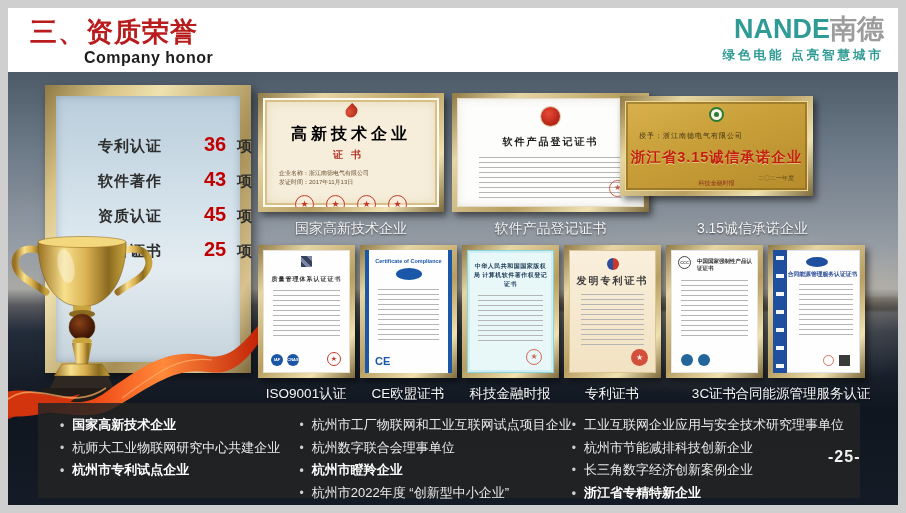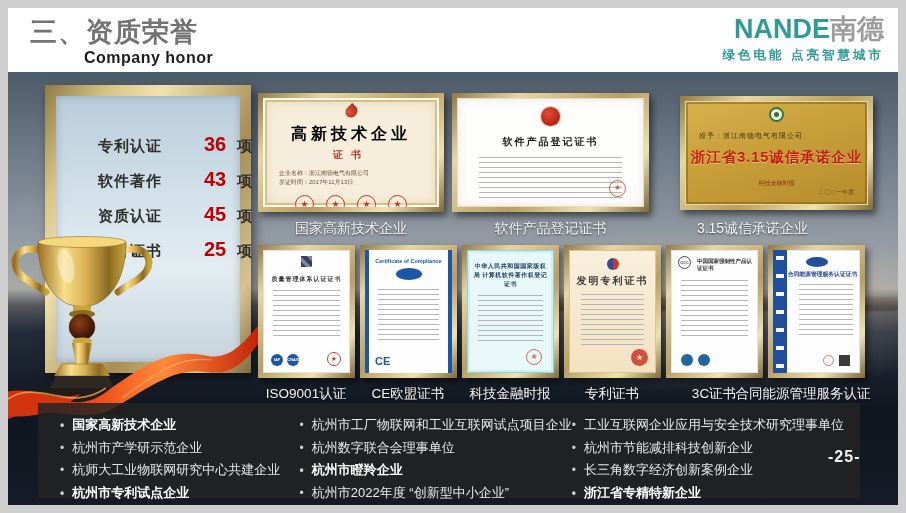--- a/index.html
+++ b/index.html
@@ -2,21 +2,21 @@
 <html><head>
 <meta charset="utf-8">
 <style>
   * { margin:0; padding:0; box-sizing:border-box; }
   body { font-family:"Liberation Sans","DejaVu Sans",sans-serif; background:#9b9b9b; }
   .stage { position:relative; width:906px; height:513px; background:#cfcfcf; overflow:hidden; }
   .slide { position:absolute; left:8px; top:8px; width:890px; height:497px; background:#ffffff; overflow:hidden; }
 
   
   .header { position:absolute; left:0; top:0; width:890px; height:64px; background:#fff; z-index:5; }
-  .page-title { position:absolute; left:22px; top:6px; font-size:27px; font-weight:bold; color:#737373; letter-spacing:1px; }
+  .page-title { position:absolute; left:22px; top:6px; font-size:27px; font-weight:bold; color:#b91c1c; letter-spacing:1px; }
   .page-subtitle { position:absolute; left:76px; top:41px; font-size:16px; font-weight:bold; color:#1d1d1d; letter-spacing:.5px; }
   .logo { position:absolute; right:14px; top:6px; text-align:right; }
   .logo .brand { font-size:27px; font-weight:bold; line-height:30px; letter-spacing:0; }
   .logo .brand .en { color:#2f9b94; }
   .logo .brand .cn { color:#9c9c9c; }
   .logo .tagline { margin-top:3px; font-size:12.5px; font-weight:bold; color:#2f9b94; letter-spacing:3px; }
 
   
   .photo { position:absolute; left:0; top:64px; width:890px; height:433px; overflow:hidden;
     background:
@@ -232,21 +232,21 @@
 
       <div class="cert" style="left:444px; top:21px; width:197px; height:119px;">
         <div class="paper softreg">
           <span class="emblem"></span>
           <div class="softreg-title">软件产品登记证书</div>
           <div class="lines"></div>
           <span class="corner-seal"></span>
         </div>
       </div>
 
-      <div class="cert" style="left:672px; top:24px; width:193px; height:114px;">
+      <div class="cert" style="left:612px; top:24px; width:193px; height:100px;">
         <div class="paper plaque">
           <span class="greenlogo"></span>
           <div class="award-line">授予：浙江南德电气有限公司</div>
           <div class="plaque-title">浙江省3.15诚信承诺企业</div>
           <div class="plaque-footer">
             <span>科技金融时报</span>
           </div>
           <div class="plaque-year">二〇二一年度</div>
         </div>
       </div>
@@ -322,21 +322,20 @@
       <div class="cap2" style="left:298px; top:313px;">ISO9001认证</div>
       <div class="cap2" style="left:400px; top:313px;">CE欧盟证书</div>
       <div class="cap2" style="left:502px; top:313px;">科技金融时报</div>
       <div class="cap2" style="left:604px; top:313px;">专利证书</div>
       <div class="cap2" style="left:706px; top:313px;">3C证书</div>
       <div class="cap2" style="left:795px; top:313px;">合同能源管理服务认证</div>
 
       <div class="honor-band">
         <ul class="honor-col c1">
           <li class="bold">国家高新技术企业</li>
-          <li>杭州市产学研示范企业</li>
           <li>杭师大工业物联网研究中心共建企业</li>
           <li class="bold">杭州市专利试点企业</li>
         </ul>
         <ul class="honor-col c2">
           <li>杭州市工厂物联网和工业互联网试点项目企业</li>
           <li>杭州数字联合会理事单位</li>
           <li class="bold">杭州市瞪羚企业</li>
           <li>杭州市2022年度 “创新型中小企业”</li>
         </ul>
         <ul class="honor-col c3">

